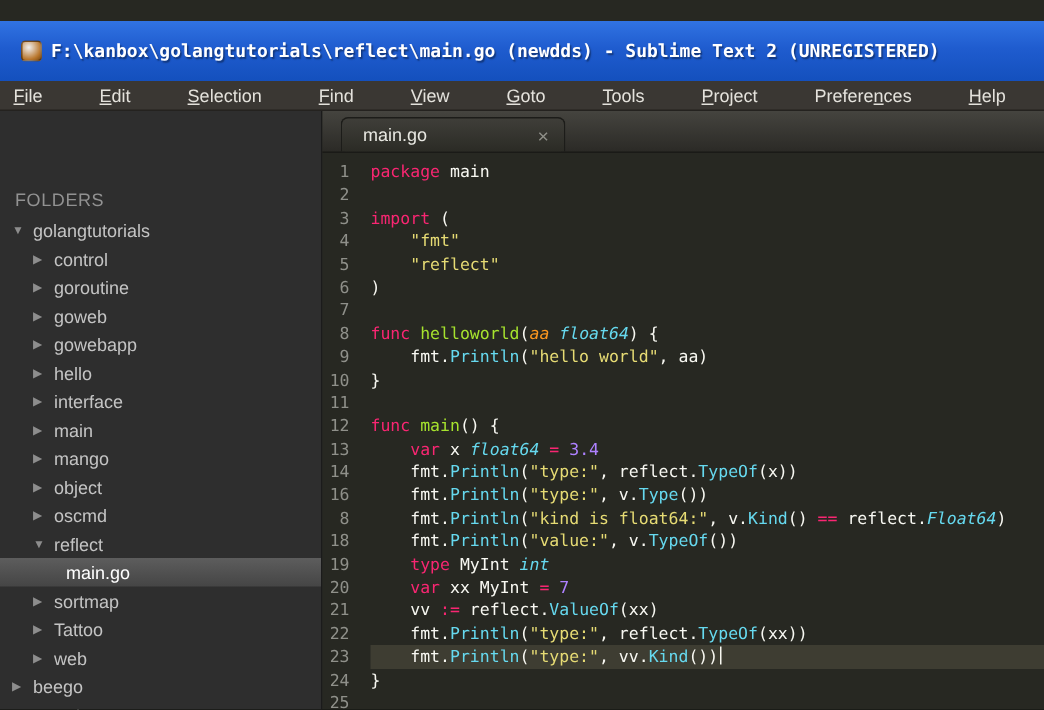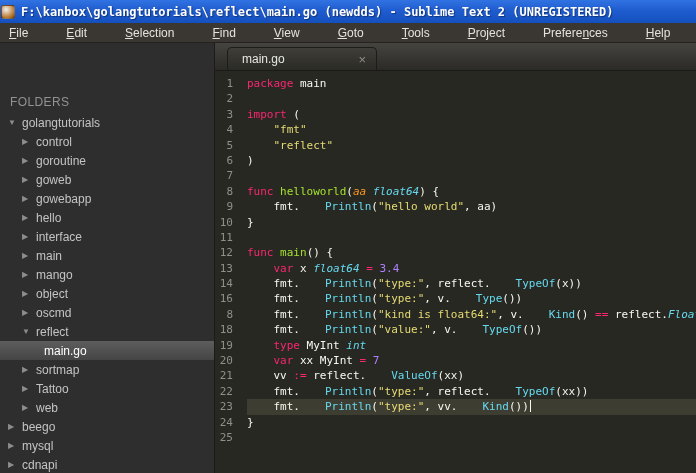--- a/index.html
+++ b/index.html
@@ -3,23 +3,23 @@
 <meta charset="utf-8">
 <style>
   * { box-sizing: border-box; margin: 0; padding: 0; }
   html,body { width:696px; height:473px; overflow:hidden; background:#000; }
   body { font-family:"Liberation Sans", sans-serif; }
 
   .window { width:696px; height:473px; display:flex; flex-direction:column; background:#272822; }
 
   
   .titlebar {
-    height:23px; flex:none; display:flex; align-items:center;
+    height:40px; flex:none; display:flex; align-items:center;
     background:linear-gradient(180deg, #3173e2 0%, #1f5ccf 45%, #1450bd 100%);
-    padding:0 1px; overflow:hidden;
+    padding:0 14px; overflow:hidden;margin-top:14px;
   }
   .app-icon {
     width:14px; height:14px; flex:none; margin-right:6px; border-radius:3px;
     background:radial-gradient(circle at 35% 30%, #f0f0f0, #b9762c 70%, #7a4a14);
     border:1px solid rgba(0,0,0,.35);
   }
   .title-text {
     color:#ffffff; font-family:"DejaVu Sans Mono","Liberation Mono",monospace;
     font-size:12px; font-weight:bold; white-space:nowrap; letter-spacing:0;
     text-shadow:1px 1px 1px rgba(0,0,0,.4);
@@ -85,21 +85,21 @@
   }
   .line { display:flex; height:15.4px; line-height:15.4px; }
   .ln { width:32px; flex:none; text-align:right; padding-right:14px; color:var(--ln,#8F908A); }
   .lt { flex:1; white-space:pre; color:var(--pl,#F8F8F2); }
   .line.current .lt { background:var(--line-hl,#3E3D32); }
 
   .tok-pl { color:var(--pl,#F8F8F2); }
   .tok-kw { color:var(--kw,#F92672); }
   .tok-fn { color:var(--fn,#A6E22E); }
   .tok-ty { color:var(--ty,#66D9EF); font-style:italic; }
-  .tok-su { color:var(--ty,#66D9EF);margin-left:25px; }
+  .tok-su { color:var(--ty,#66D9EF); }
   .tok-st { color:var(--st,#E6DB74); }
   .tok-nu { color:var(--nu,#AE81FF); }
   .tok-pa { color:var(--pa,#FD971F); font-style:italic; }
 
   .caret {
     display:inline-block; width:1px; height:12px; background:#f8f8f0;
     vertical-align:-2px; margin-left:1px;
   }
 </style>
 </head>

